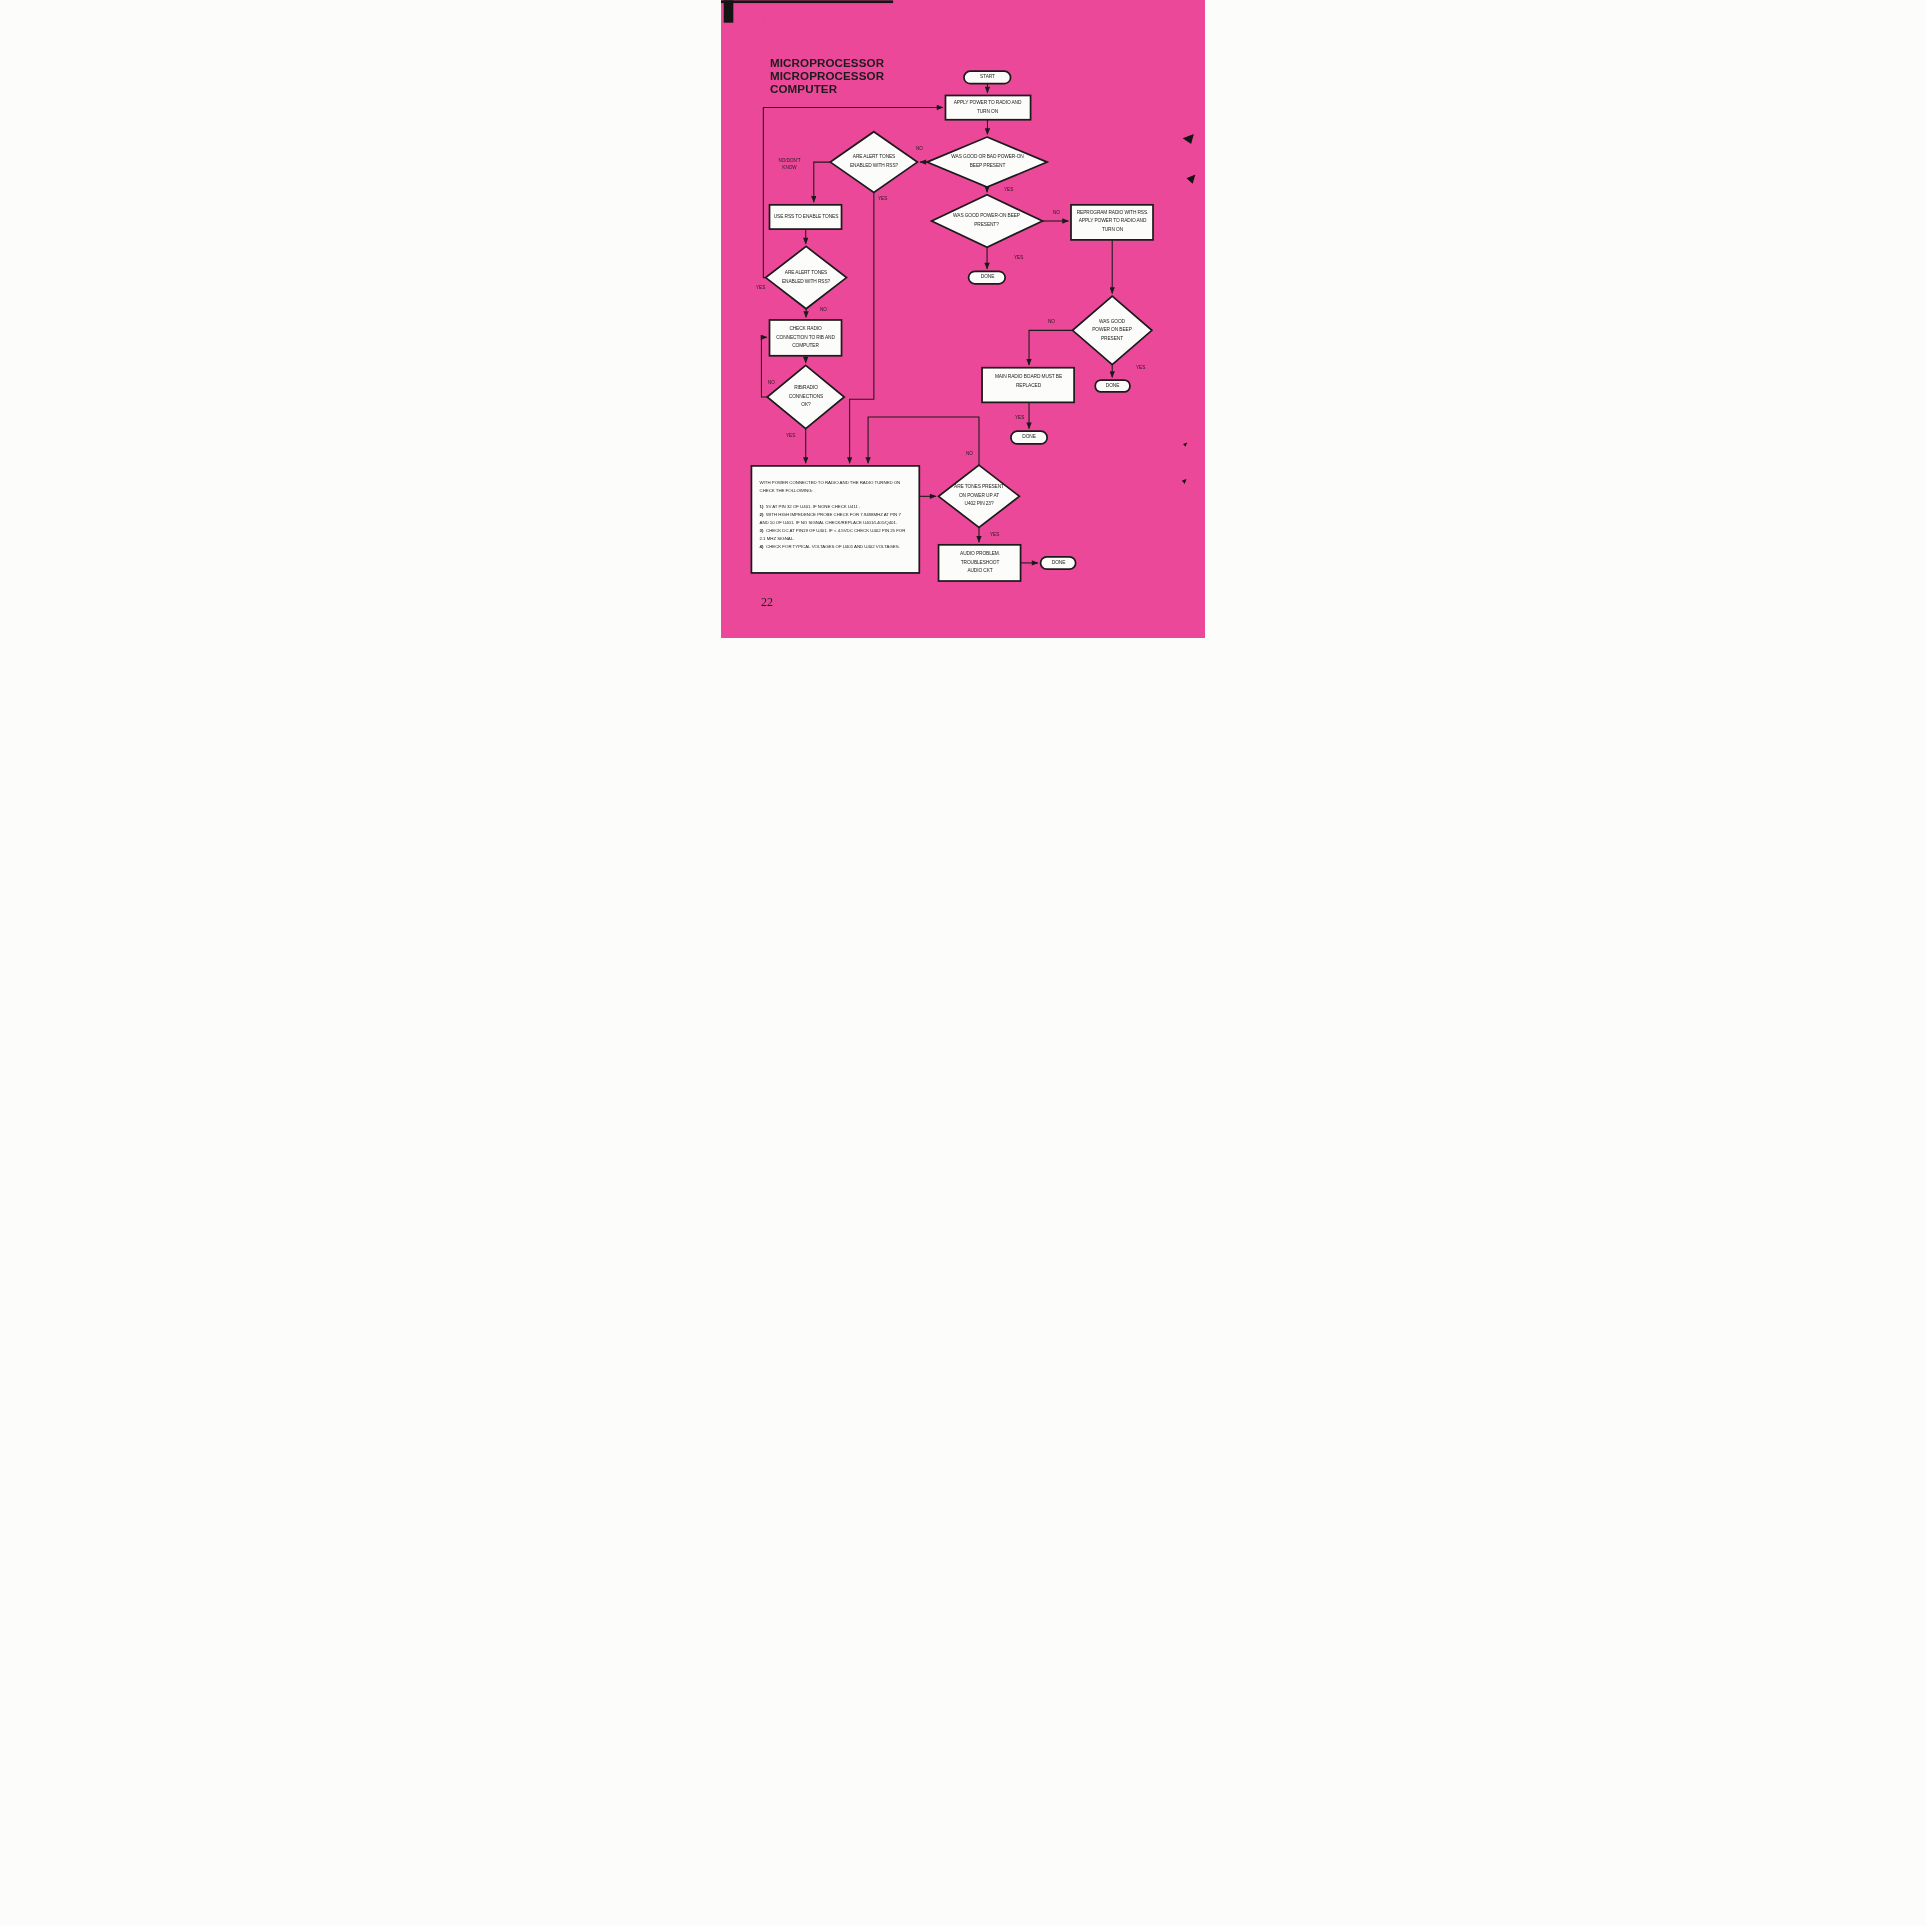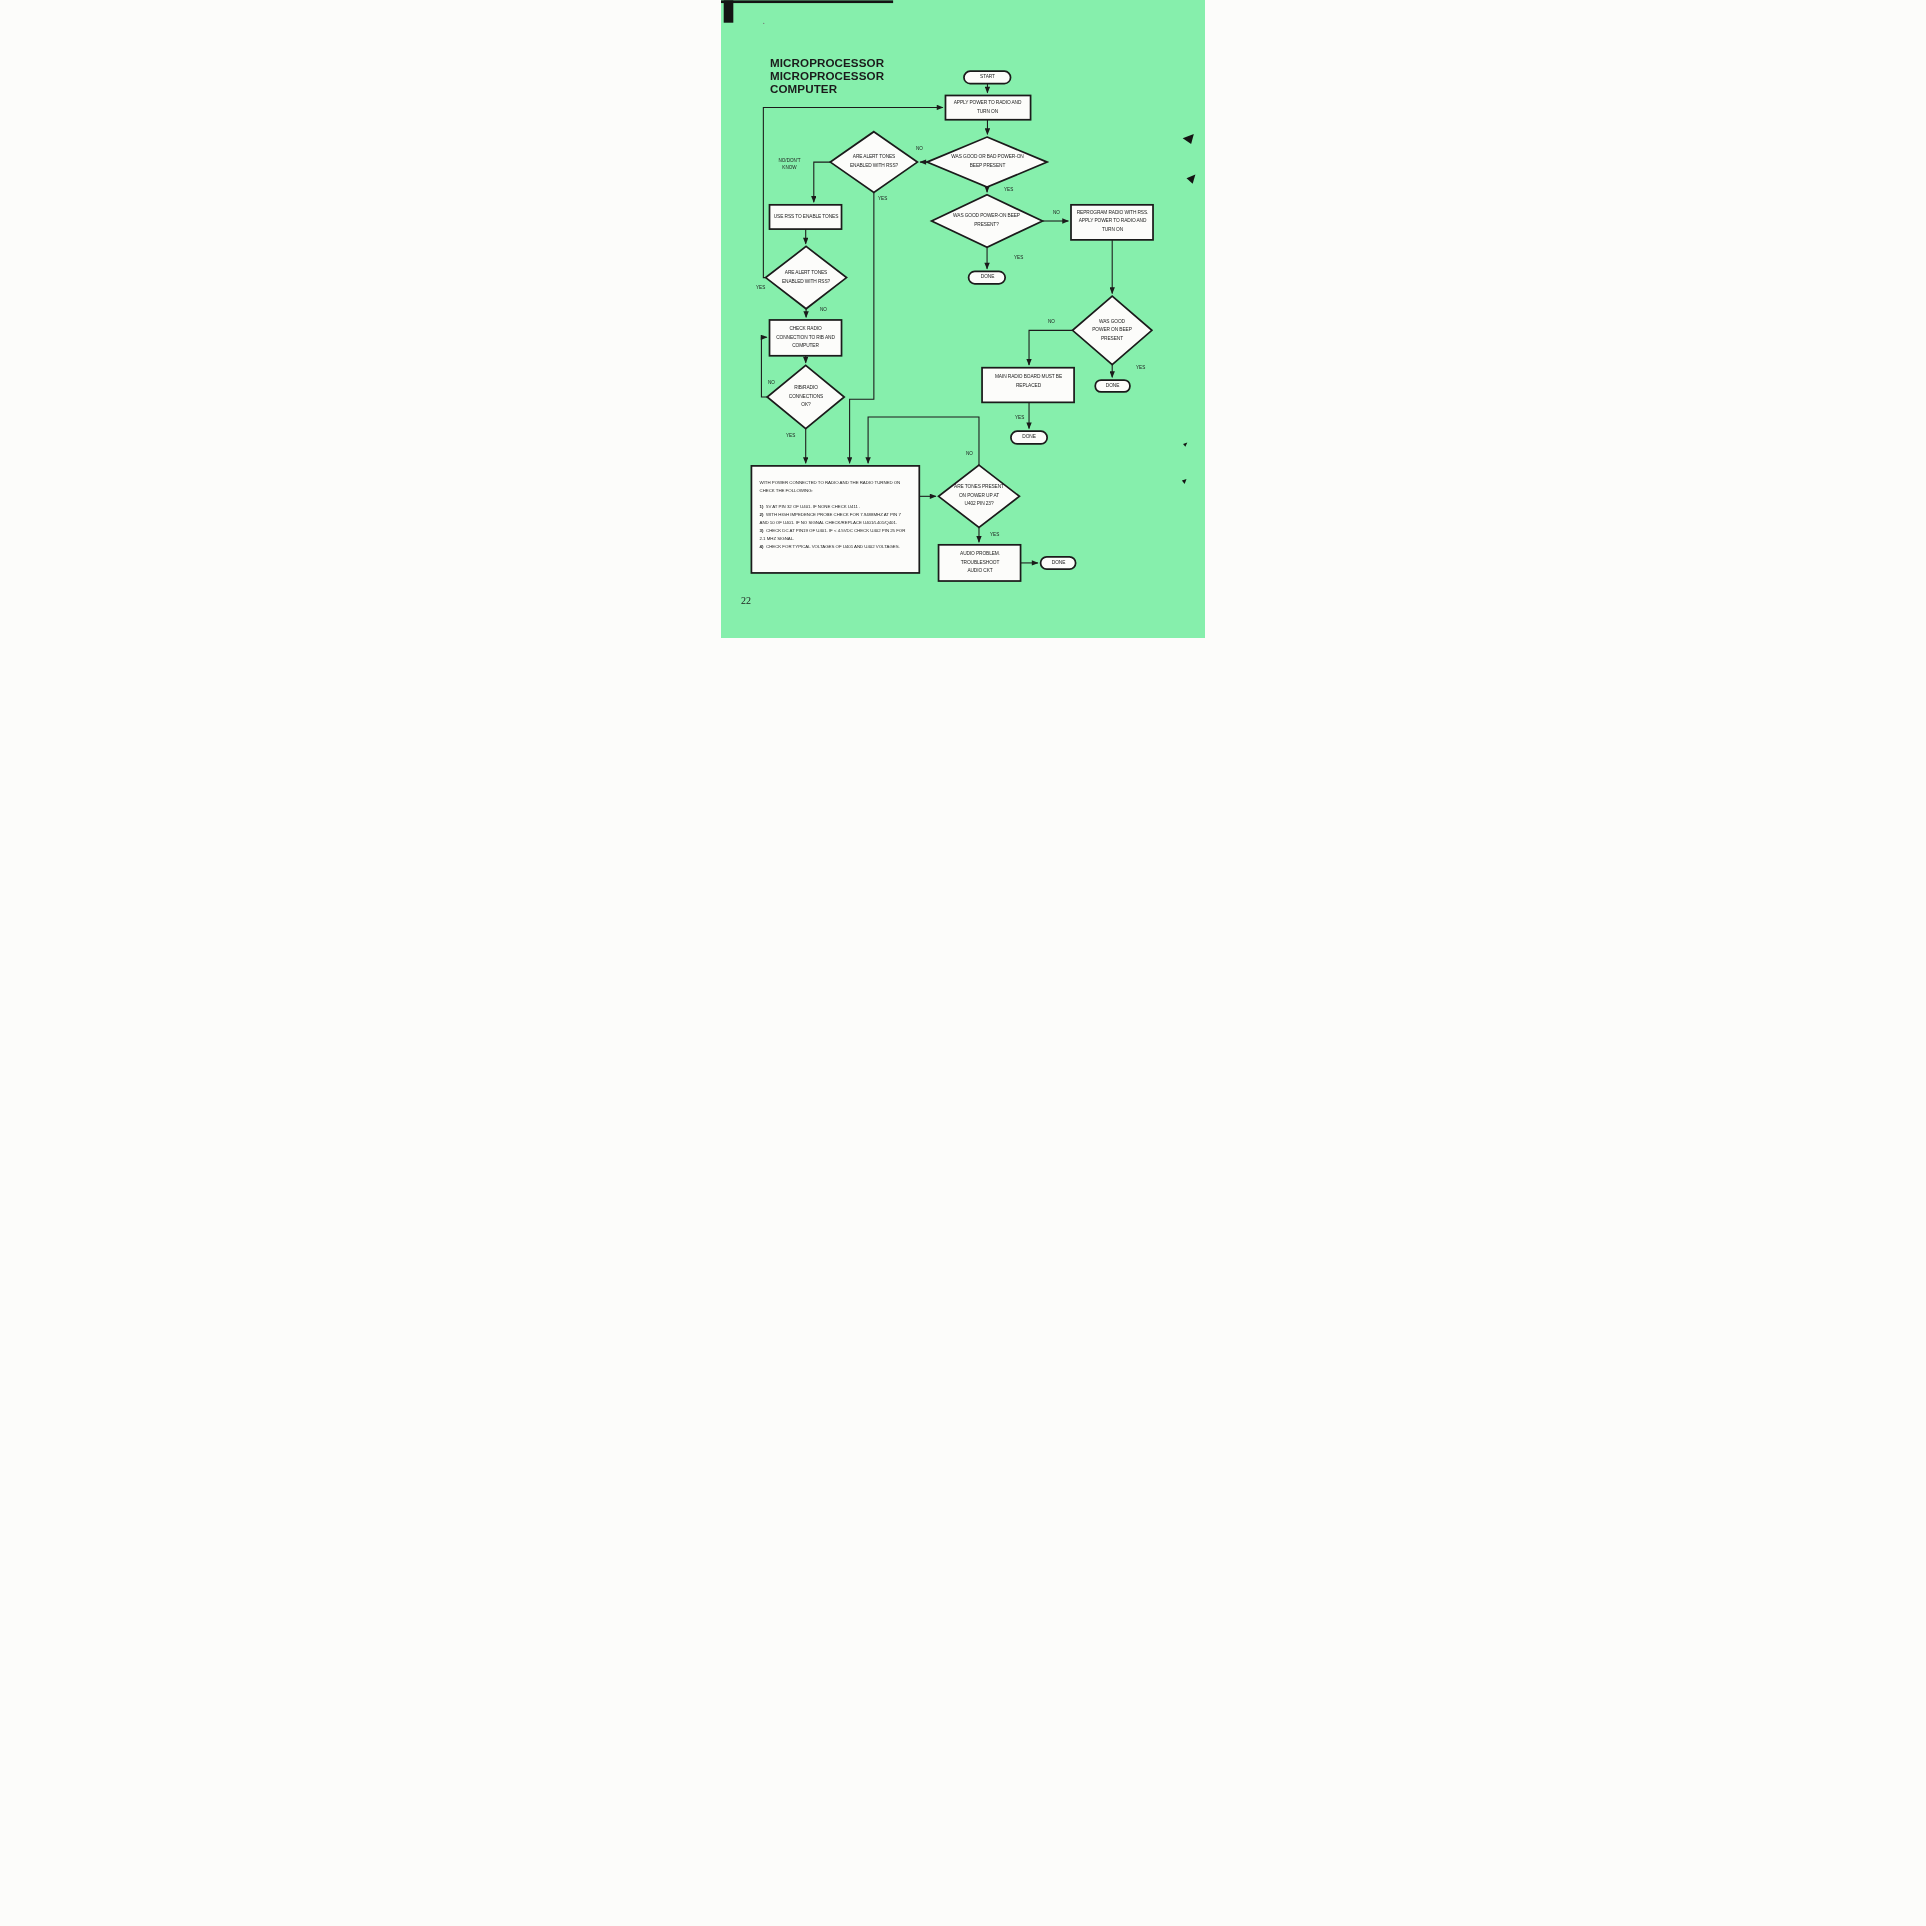--- a/index.html
+++ b/index.html
@@ -1,26 +1,26 @@
 <!DOCTYPE html>
 <html style="font-size:6.2px"><head>
 <meta charset="utf-8">
 <style>
   html,body{margin:0;padding:0;background:#fcfcfa;}
-  #canvas{position:relative;width:484px;height:638px;margin:0 auto;background:#86efac;
+  #canvas{position:relative;width:484px;height:638px;margin:0 auto;background:#ec4899;
           font-family:"Liberation Sans",sans-serif;color:#1b1b1b;overflow:hidden;}
   #diagram{position:absolute;left:0;top:0;}
   .txt{position:absolute;display:flex;align-items:center;justify-content:center;
        text-align:center;font-size:4.8px;line-height:1.8;letter-spacing:-0.1px;
        white-space:normal;color:#1b1b1b;}
   .elabel{position:absolute;font-size:4.6px;letter-spacing:0;color:#1b1b1b;}
   .title{position:absolute;left:49px;top:56px;font-weight:bold;font-size:11.6px;
          line-height:13px;letter-spacing:0.1px;}
-  .pagenum{position:absolute;left:20px;top:595px;font-family:"Liberation Serif",serif;
-           font-size:10px;}
+  .pagenum{position:absolute;left:40px;top:595px;font-family:"Liberation Serif",serif;
+           font-size:12px;}
   .checklist{position:absolute;left:30px;top:466px;width:168px;height:107px;
              box-sizing:border-box;padding:13px 7px 3.9px 8.5px;font-size:4.4px;
              line-height:8px;letter-spacing:-0.04px;text-align:left;}
   .checklist .intro{margin-bottom:7.7px;width:148px;}
   .checklist .item{width:148px;}
   .checklist .num{font-weight:bold;margin-right:2.7px;}
 </style>
 </head>
 <body>
 

